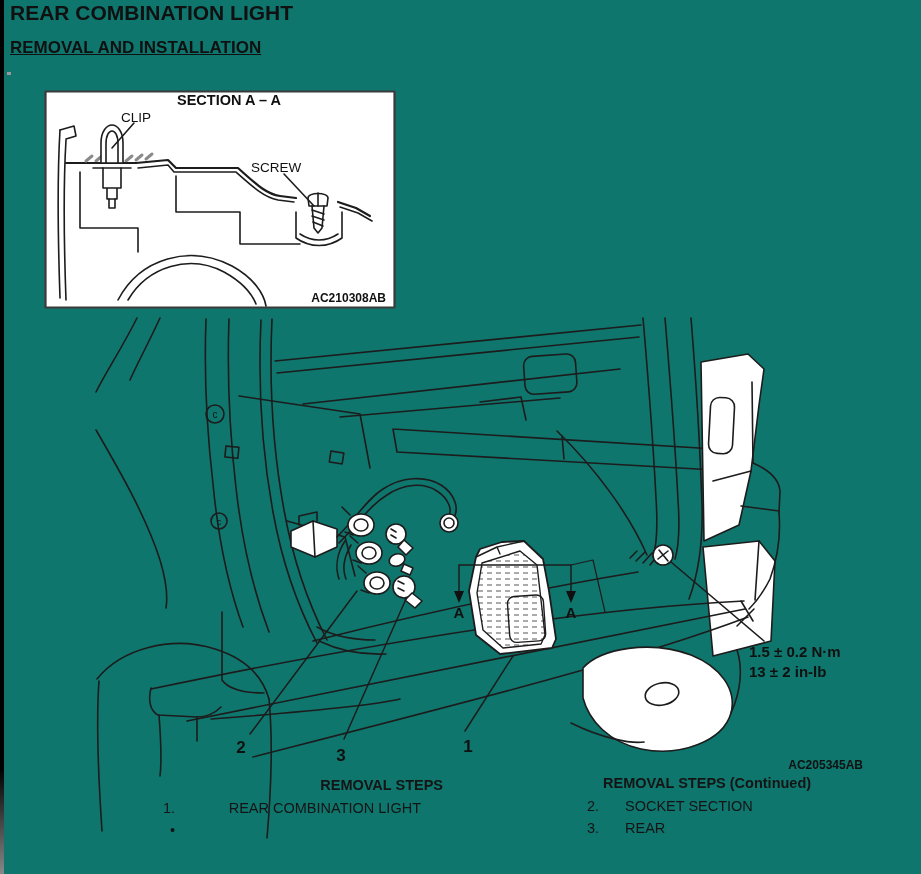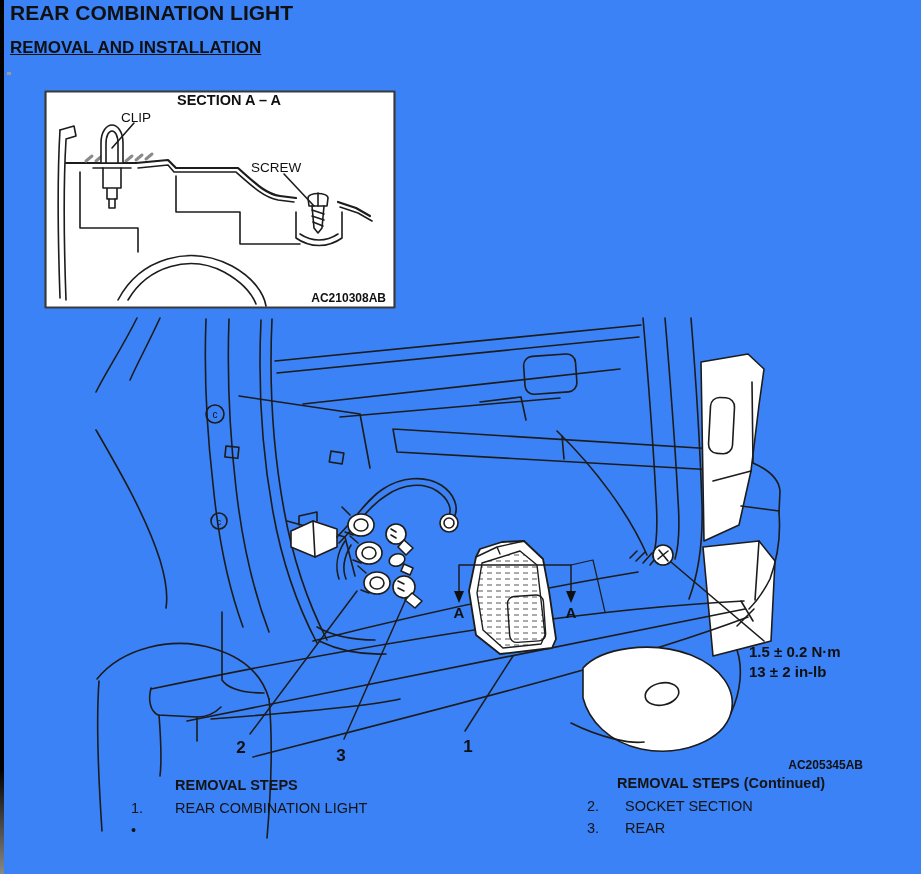--- a/index.html
+++ b/index.html
@@ -1,34 +1,34 @@
 <!DOCTYPE html>
 <html><head>
 <meta charset="utf-8">
 <style>
   html,body{margin:0;padding:0;background:#fff;}
-  .page{position:relative;width:921px;height:874px;background:#3b82f6;overflow:hidden;
+  .page{position:relative;width:921px;height:874px;background:#0f766e;overflow:hidden;
         font-family:"Liberation Sans", sans-serif;color:#111;}
   .left-border{position:absolute;left:0;top:0;width:4px;height:874px;
         background:linear-gradient(#000 0 88%, #888 100%);}
   .title{position:absolute;left:10px;top:1px;font-size:21px;font-weight:bold;color:#101010;}
   .subtitle{position:absolute;left:10px;top:38px;font-size:17px;font-weight:bold;color:#101010;text-decoration:underline;}
   .artifact{position:absolute;left:7px;top:72px;width:4px;height:3px;background:#9a9a9a;}
   svg{position:absolute;left:0;top:0;}
   svg text{font-family:"Liberation Sans", sans-serif;fill:#101010;}
   .steps{position:absolute;font-size:14.5px;line-height:22.5px;color:#141414;}
   .steps .hd{font-weight:bold;}
   .row{display:flex;}
   .mk{flex:0 0 auto;}
-  .left-steps{left:131px;top:774px;width:312px;}
+  .left-steps{left:131px;top:774px;width:312px;text-align:right;}
   .left-steps .hd{margin-left:44px;}
   .left-steps .mk{width:44px;}
   .left-steps .tx{width:246px;}
   .right-steps{left:587px;top:772px;width:300px;}
-  .right-steps .hd{margin-left:30px;}
+  .right-steps .hd{margin-left:16px;}
   .right-steps .mk{width:38px;}
 </style>
 </head>
 <body>
 
 <div class="page">
   <div class="left-border"></div>
   <div class="title">REAR COMBINATION LIGHT</div>
   <div class="subtitle">REMOVAL AND INSTALLATION</div>
   <div class="artifact"></div>

